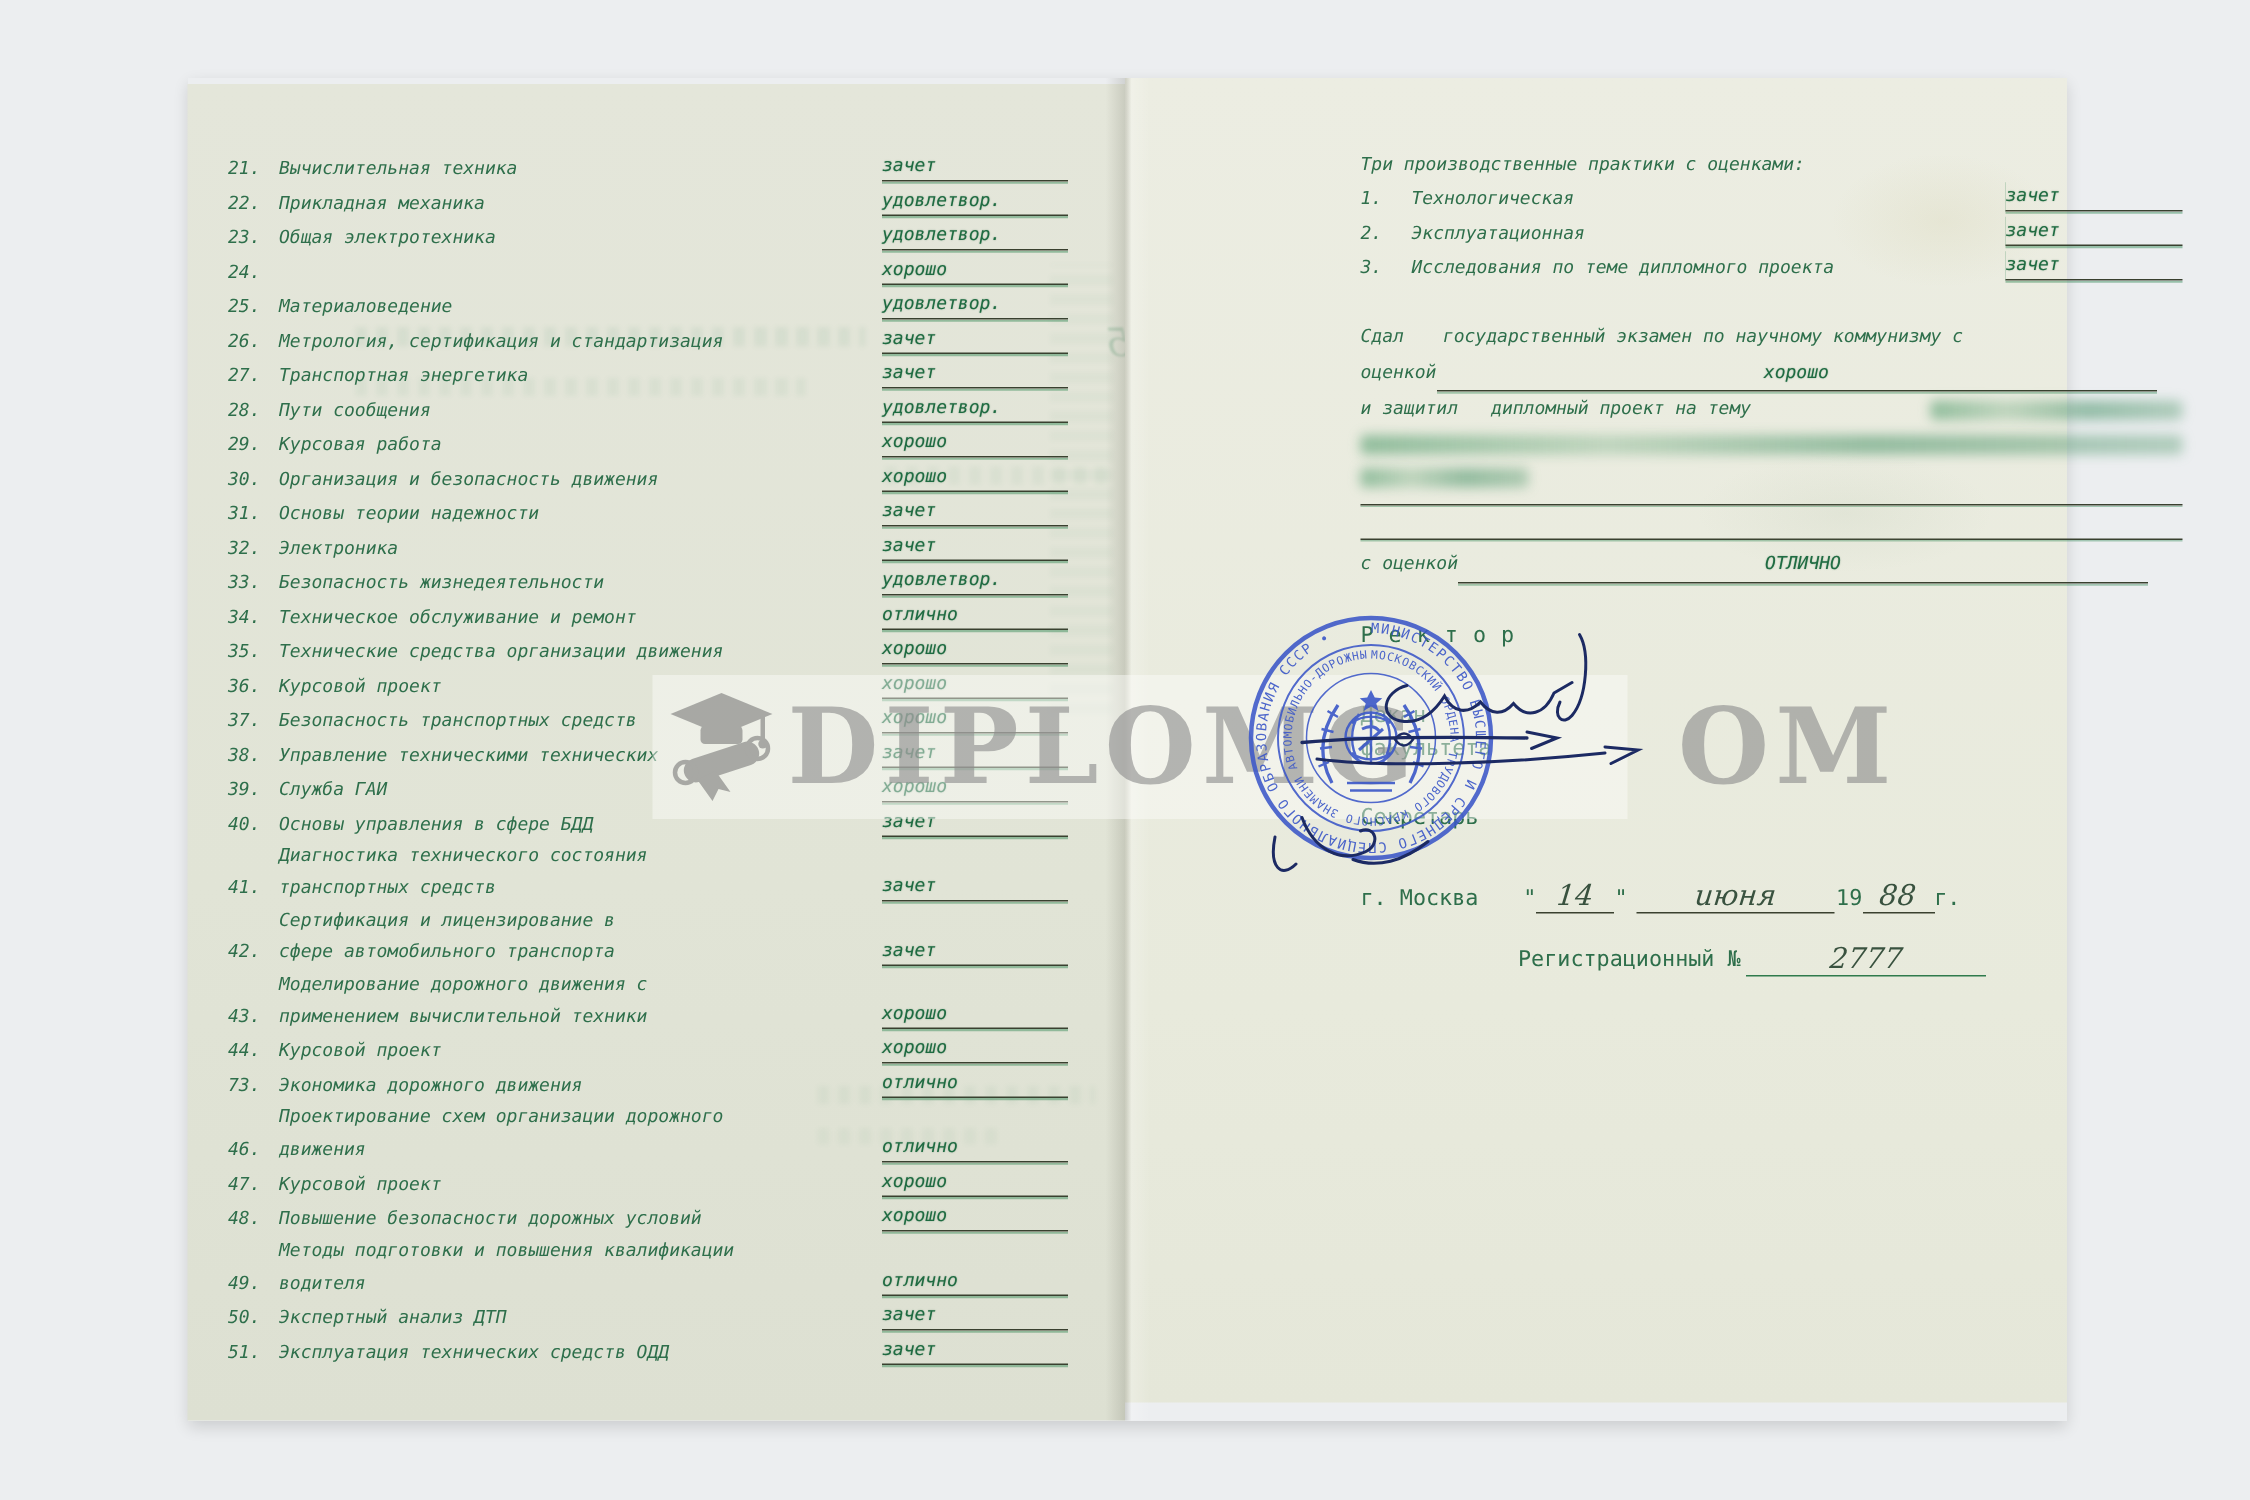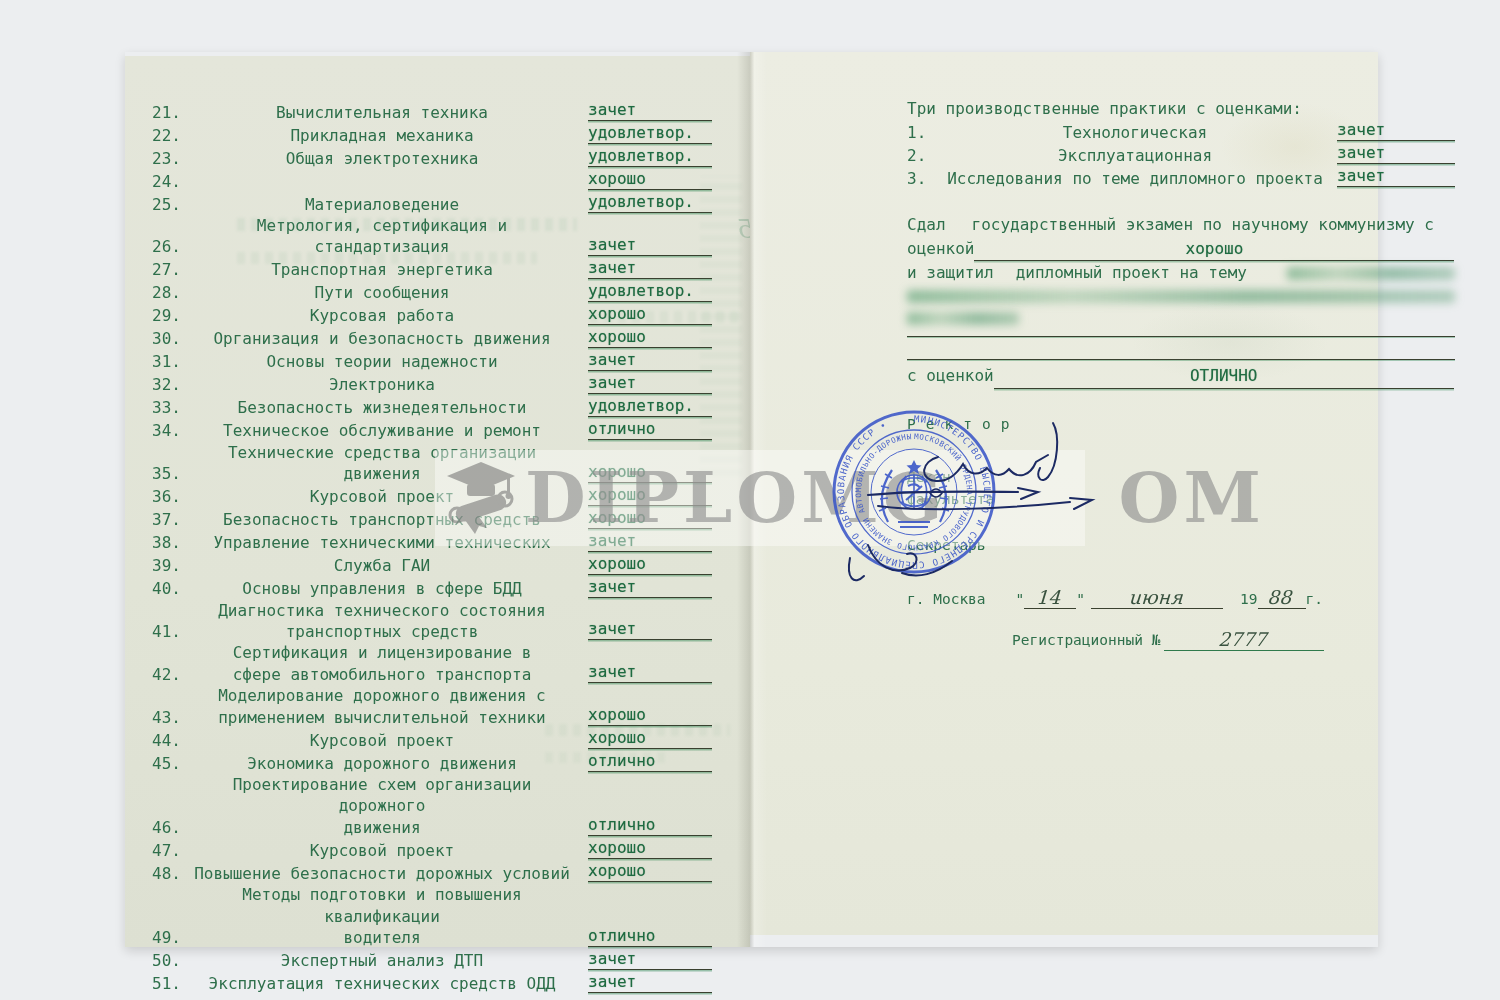--- a/index.html
+++ b/index.html
@@ -8,28 +8,28 @@
   .paper{position:absolute;top:52px;left:125px;width:1253px;height:895px;
          box-shadow:0 4px 10px rgba(0,0,0,.14);}
   .page-left{position:absolute;left:0;top:4px;width:625px;height:891px;
      background:linear-gradient(180deg,#e4e6da 0%,#e1e4d6 60%,#dde0d2 100%);}
   .page-right{position:absolute;left:625px;top:0;width:628px;height:883px;
      background:linear-gradient(180deg,#ecede2 0%,#e8eadc 70%,#e5e7d9 100%);}
   .fold{position:absolute;left:612px;top:0;width:30px;height:895px;
      background:linear-gradient(90deg,rgba(0,0,0,0),rgba(60,60,45,.16) 45%,rgba(255,255,255,.22) 58%,rgba(0,0,0,0));}
 
   
-  .typed{color:#2e6f4b;font-size:16px;}
+  .typed{color:#2e6f4b;font-size:12px;font-style:italic;}
   .grade{color:#1e6b41;text-shadow:0 0 1px rgba(20,90,50,.45);}
 
   
   #subjects{position:absolute;left:27px;top:44px;width:560px;}
   .row{display:flex;align-items:flex-end;}
   .num{width:34px;line-height:21.4px;flex:none;}
-  .sname{width:392px;line-height:21.4px;white-space:pre-line;flex:none;text-align:center;}
+  .sname{width:392px;line-height:21.4px;white-space:pre-line;flex:none;}
   .gradecell{width:124px;line-height:20px;flex:none;margin-left:auto;margin-bottom:2px;
      border-bottom:1.7px solid #39402f;box-shadow:0 1.5px 0 rgba(26,122,66,.4);padding-bottom:0px;}
 
   
   #rightcol{position:absolute;left:157px;top:46px;width:548px;}
   .prow .sname{width:388px;}
   .prow .gradecell{width:118px;}
   .ptitle{line-height:22px;}
   #exam{margin-top:24px;line-height:23.5px;position:relative;}
   .gapu{display:inline-block;width:26px;}
@@ -183,21 +183,21 @@
           <span class="sname">Моделирование дорожного движения с
 применением вычислительной  техники</span>
           <span class="gradecell grade">хорошо</span>
         </div>
         <div class="row ">
           <span class="num">44.</span>
           <span class="sname">Курсовой проект</span>
           <span class="gradecell grade">хорошо</span>
         </div>
         <div class="row ">
-          <span class="num">45.</span>
+          <span class="num">73.</span>
           <span class="sname">Экономика дорожного движения</span>
           <span class="gradecell grade">отлично</span>
         </div>
         <div class="row ">
           <span class="num">46.</span>
           <span class="sname">Проектирование схем организации дорожного
 движения</span>
           <span class="gradecell grade">отлично</span>
         </div>
         <div class="row ">
@@ -288,21 +288,21 @@
     <div class="offlabel" style="left:157px;top:439px">факультета</div>
     <div class="offlabel" style="left:157px;top:485px">Секретарь</div>
 
     <div class="offlabel" style="left:157px;top:534px;display:flex;align-items:baseline">
       <span>г. Москва</span>
       <span style="width:30px"></span>
       <span>"</span>
       <span class="slot" style="width:52px"><span class="hw">14</span></span>
       <span>"</span>
       <span class="slot" style="width:132px;margin-left:6px"><span class="hw">июня</span></span>
-      <span style="margin-left:17px">19</span>
+      <span style="margin-left:1px">19</span>
       <span class="slot" style="width:48px"><span class="hw">88</span></span>
       <span>г.</span>
     </div>
 
     <div class="offlabel" style="left:262px;top:576px;display:flex;align-items:center">
       <span>Регистрационный №</span>
       <span class="slot" style="width:160px;margin-left:4px;border-bottom-color:#2f7a4c"><span class="hw">2777</span></span>
     </div>
 
     <div class="stain" style="left:470px;top:50px;width:150px;height:90px;background:radial-gradient(ellipse,rgba(190,180,120,.12),rgba(0,0,0,0) 70%)"></div>

